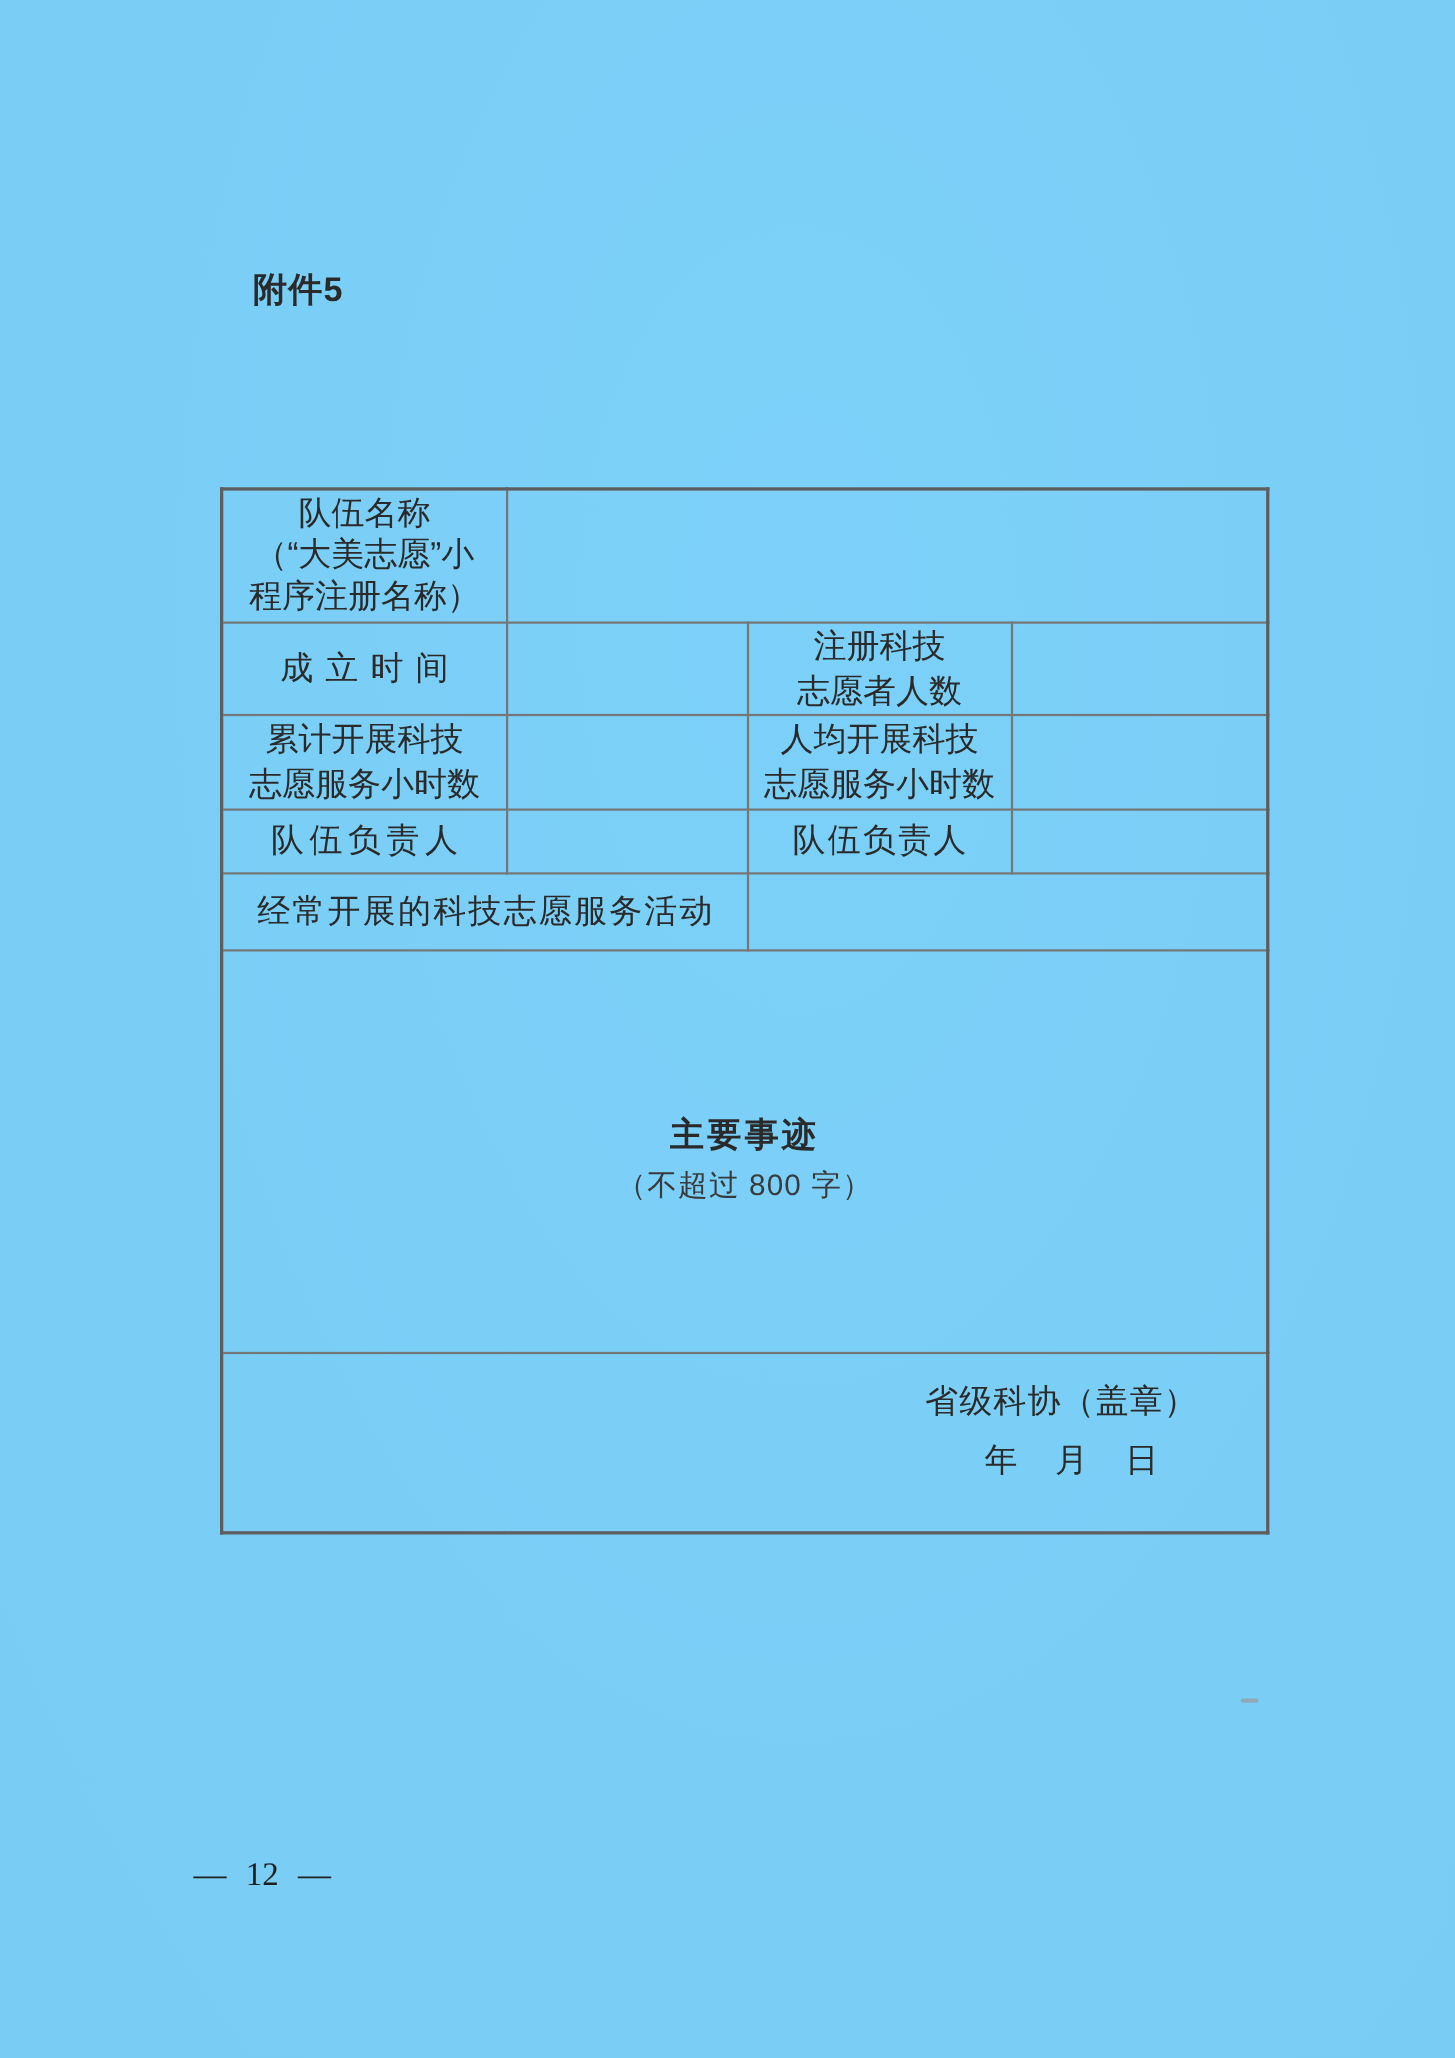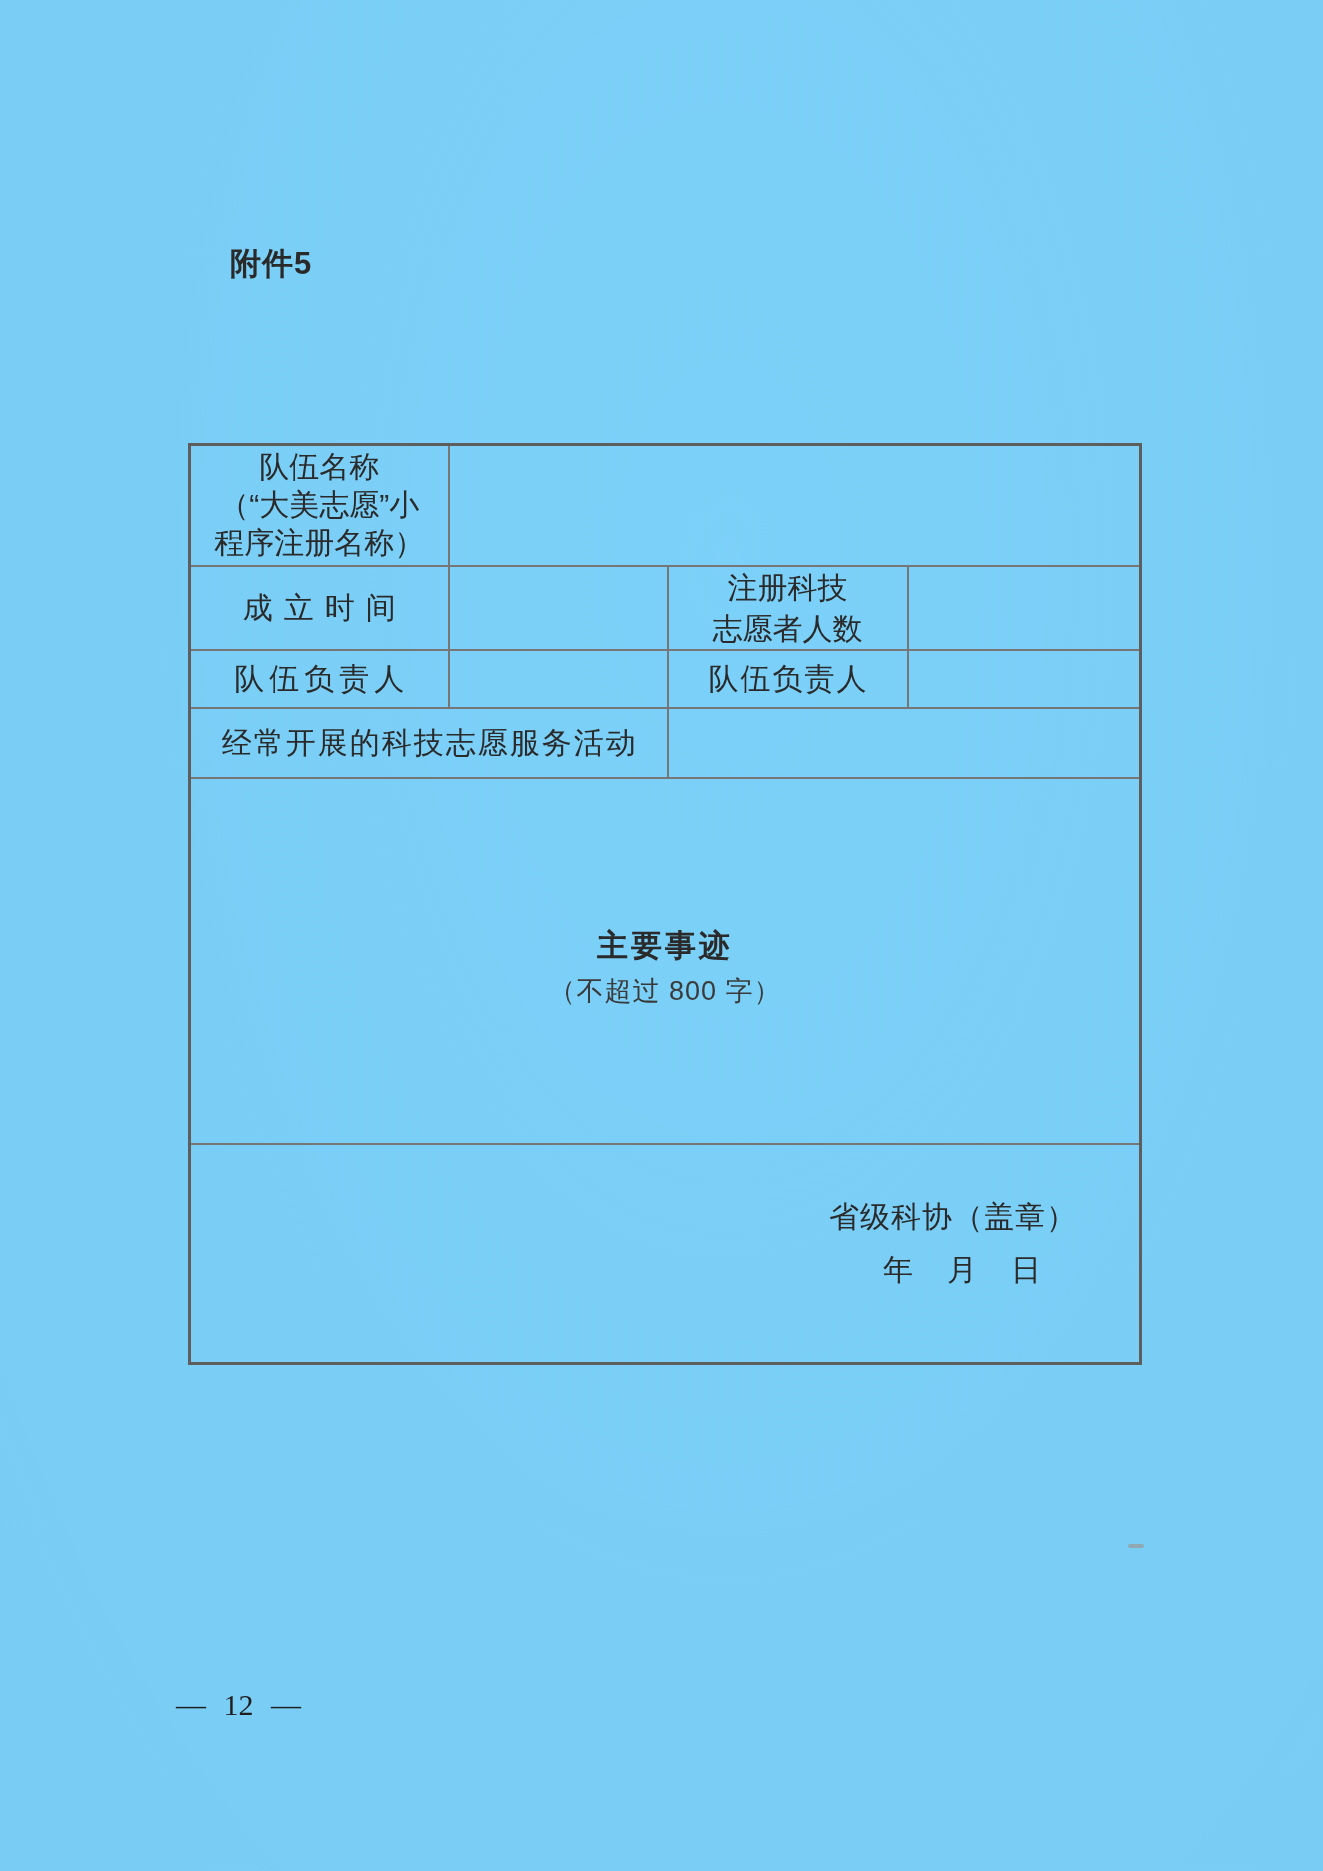--- a/index.html
+++ b/index.html
@@ -38,21 +38,21 @@
     width: 951px;
     text-align: center;
     font-size: 40px;
     font-weight: 700;
     letter-spacing: 2px;
     white-space: nowrap;
   }
 
   table.form {
     position: absolute;
-    left: 188px;
+    left: 200px;
     top: 443px;
     width: 951px;
     border-collapse: collapse;
     table-layout: fixed;
     border: 3px solid #5e5e5e;
   }
   table.form td {
     border: 2px solid #767676;
     font-size: 30px;
     line-height: 1.26;
@@ -60,21 +60,21 @@
   }
   td.label { text-align: center; }
   td.value { background: transparent; }
 
   .h1 { height: 121px; }
   .h2 { height: 80px; }
   .h3 { height: 86px; }
   .h4 { height: 58px; }
   .h5 { height: 70px; }
   .h6 { height: 366px; }
-  .h7 { height: 220px; }
+  .h7 { height: 164px; }
 
   .two-line div { line-height: 41px; }
   .three-line div { line-height: 38px; }
 
   .ls-wide   { letter-spacing: 11px; text-indent: 11px; }
   .ls-mid    { letter-spacing: 5px;  text-indent: 5px; }
   .ls-slight { letter-spacing: 2px;  text-indent: 2px; }
 
   td.deeds-cell {
     vertical-align: top;
@@ -159,20 +159,32 @@
     <tr>
       <td class="label h2 ls-wide">成立时间</td>
       <td class="value h2"></td>
       <td class="label h2 two-line">
         <div>注册科技</div>
         <div>志愿者人数</div>
       </td>
       <td class="value h2"></td>
     </tr>
 
+    <tr>
+      <td class="label h3 two-line">
+        <div>累计开展科技</div>
+        <div>志愿服务小时数</div>
+      </td>
+      <td class="value h3"></td>
+      <td class="label h3 two-line">
+        <div>人均开展科技</div>
+        <div>志愿服务小时数</div>
+      </td>
+      <td class="value h3"></td>
+    </tr>
 
     <tr>
       <td class="label h4 ls-mid">队伍负责人</td>
       <td class="value h4"></td>
       <td class="label h4 ls-slight">队伍负责人</td>
       <td class="value h4"></td>
     </tr>
 
     <tr>
       <td class="label h5 ls-slight" colspan="2">经常开展的科技志愿服务活动</td>

